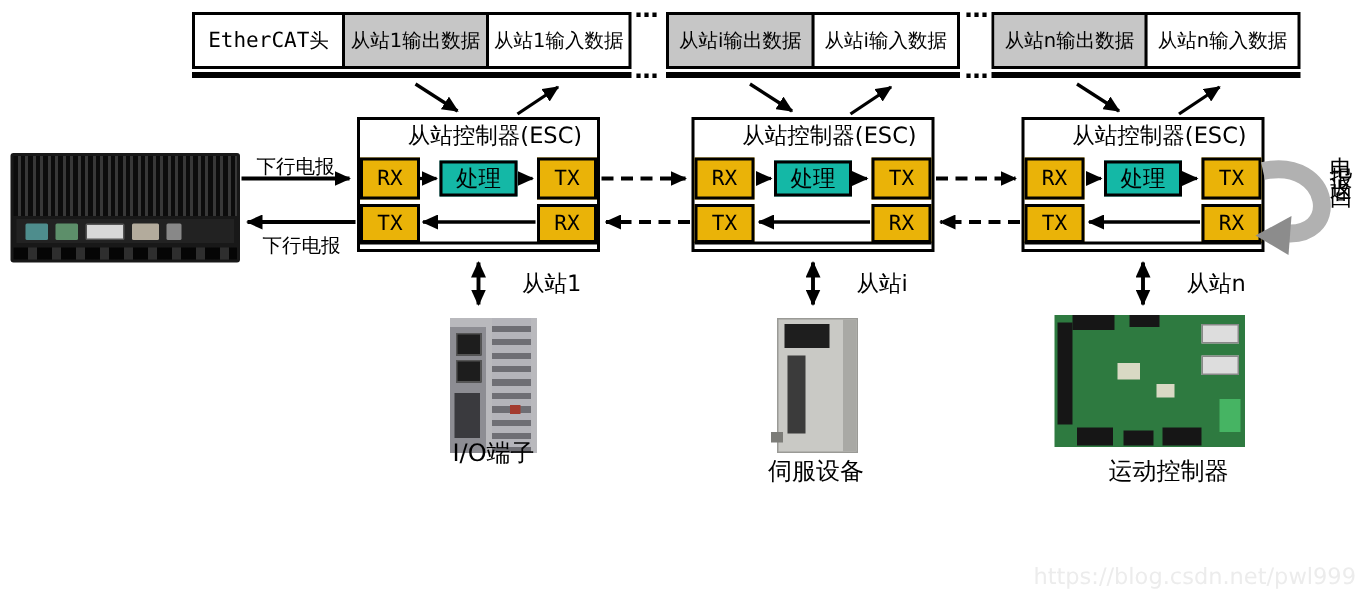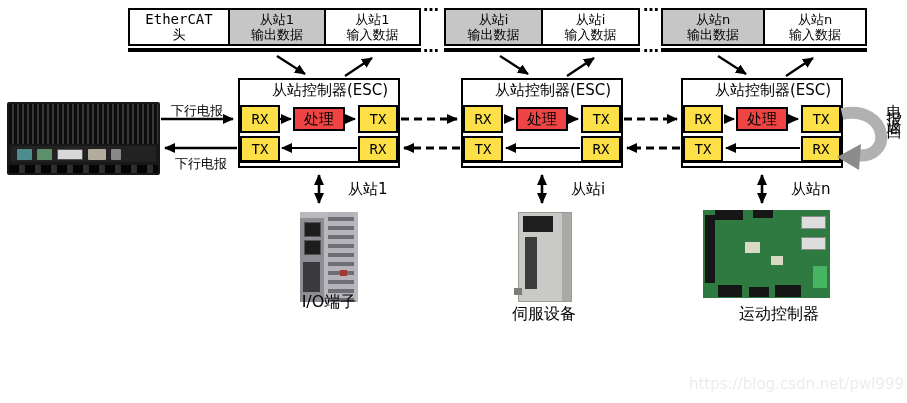--- a/index.html
+++ b/index.html
@@ -2,33 +2,33 @@
 <html><head>
 <meta charset="utf-8">
 <style>
   html,body{margin:0;padding:0;background:#fff;}
   .stage{
     position:relative;width:907px;height:403px;background:#fff;overflow:hidden;
     font-family:"DejaVu Sans","Liberation Sans",sans-serif;color:#000;
   }
   
   .seg{position:absolute;top:8px;height:38px;border:2px solid #000;box-sizing:border-box;display:flex;background:#fff;}
-  .cell{box-sizing:border-box;height:100%;display:flex;flex-direction:column;justify-content:center;align-items:center;
+  .cell{box-sizing:border-box;height:100%;display:flex;flex-direction:row;justify-content:center;align-items:center;
         font-size:13px;line-height:15px;text-align:center;border-right:2px solid #000;}
   .cell:last-child{border-right:none;}
   .cell.gray{background:#c6c6c6;}
   .cell .mono{font-family:"DejaVu Sans Mono","Liberation Mono",monospace;font-size:14px;}
   .underbar{position:absolute;top:48px;height:4px;background:#000;}
   .dots{position:absolute;font-size:16px;font-weight:bold;letter-spacing:-1px;line-height:10px;}
   
   .esc{position:absolute;top:78px;width:162px;height:90px;border:2px solid #000;box-sizing:border-box;background:#fff;}
   .esc-title{position:absolute;left:0;right:0;top:1px;text-align:center;font-size:15px;padding-left:22px;}
   .chip{position:absolute;border:2px solid #000;box-sizing:border-box;display:flex;align-items:center;justify-content:center;}
-  .chip.gray{background:#fde047;}
-  .chip.white{background:#ef4444;}
+  .chip.gray{background:#eab308;}
+  .chip.white{background:#14b8a6;}
   .chip .tt{font-family:"DejaVu Sans Mono","Liberation Mono",monospace;font-size:14px;}
   .rx-top{left:0;top:25px;width:40px;height:28px;}
   .proc{left:53px;top:27px;width:52px;height:24px;font-size:15px;}
   .tx-top{right:0;top:25px;width:40px;height:28px;}
   .tx-bot{left:0;top:56px;width:40px;height:26px;}
   .rx-bot{right:0;top:56px;width:40px;height:26px;}
   .esc-innerline{position:absolute;left:0;right:0;bottom:3px;border-top:2px solid #000;}
   
   .lbl{position:absolute;font-size:13px;white-space:nowrap;}
   .slave-lbl{position:absolute;font-size:15px;white-space:nowrap;}

